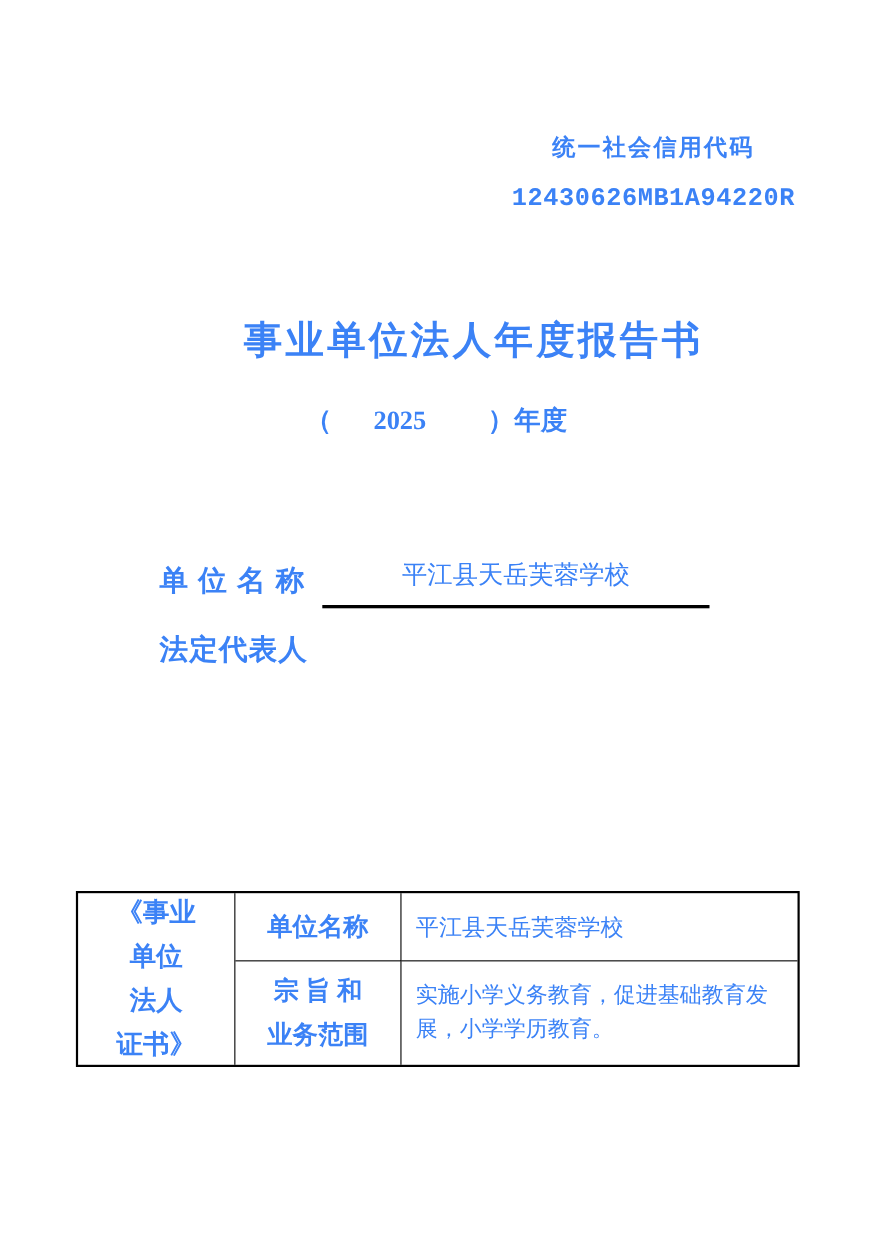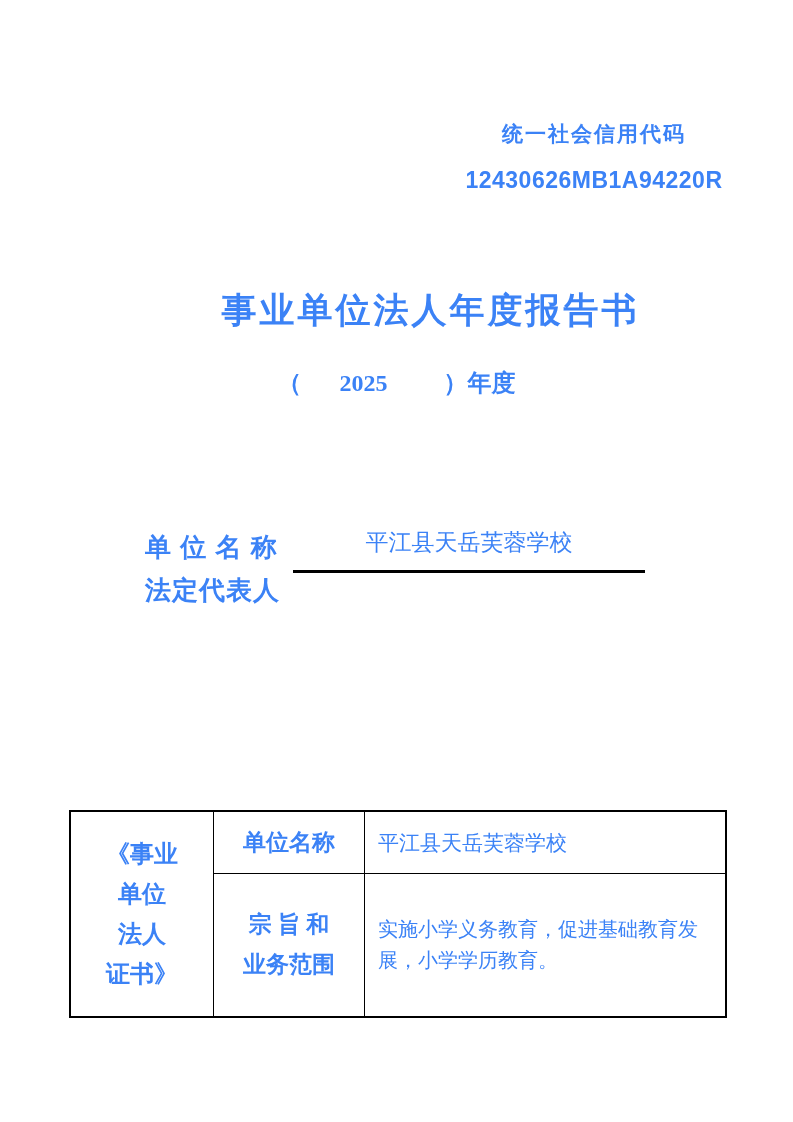--- a/index.html
+++ b/index.html
@@ -27,21 +27,21 @@
   }
   .credit-label {
     font-family: "Liberation Serif", serif;
     font-weight: bold;
     font-size: 21px;
     letter-spacing: 2px;
     line-height: 26px;
   }
   .credit-value {
     margin-top: 19px;
-    font-family: Liberation Sans, sans-serif;
+    font-family: Liberation Mono, monospace;
     font-weight: bold;
     font-size: 23px;
     letter-spacing: 0.5px;
     line-height: 28px;
   }
 
   
   .report-title {
     position: absolute;
     top: 288px;
@@ -74,21 +74,21 @@
   .year-line .gap-l { display: inline-block; width: 38px; }
   .year-line .gap-r { display: inline-block; width: 56px; }
 
   
   .field-row {
     position: absolute;
     left: 145px;
     display: flex;
     align-items: flex-end;
   }
-  .field-row.row-1 { top: 508px; margin-top: 20px; }
+  .field-row.row-1 { top: 508px; }
   .field-row.row-2 { top: 573px; gap: 24px; }
   .field-label {
     width: 143px;
     font-family: "Liberation Sans", sans-serif;
     font-weight: bold;
     font-size: 26px;
     line-height: 34px;
     letter-spacing: 1px;
     white-space: nowrap;
     padding-bottom: 9px;
@@ -117,21 +117,21 @@
     letter-spacing: 1px;
     line-height: 28px;
   }
 
   
   .cert-table {
     position: absolute;
     top: 810px;
     left: 69px;
     width: 658px;
-    height: 208px;
+    height: 160px;
     border: 2.5px solid #000000;
     box-sizing: border-box;
     display: grid;
     grid-template-columns: 143px 151px 1fr;
     grid-template-rows: 62px 1fr;
   }
   .cell {
     box-sizing: border-box;
   }
   .cell-cert {

